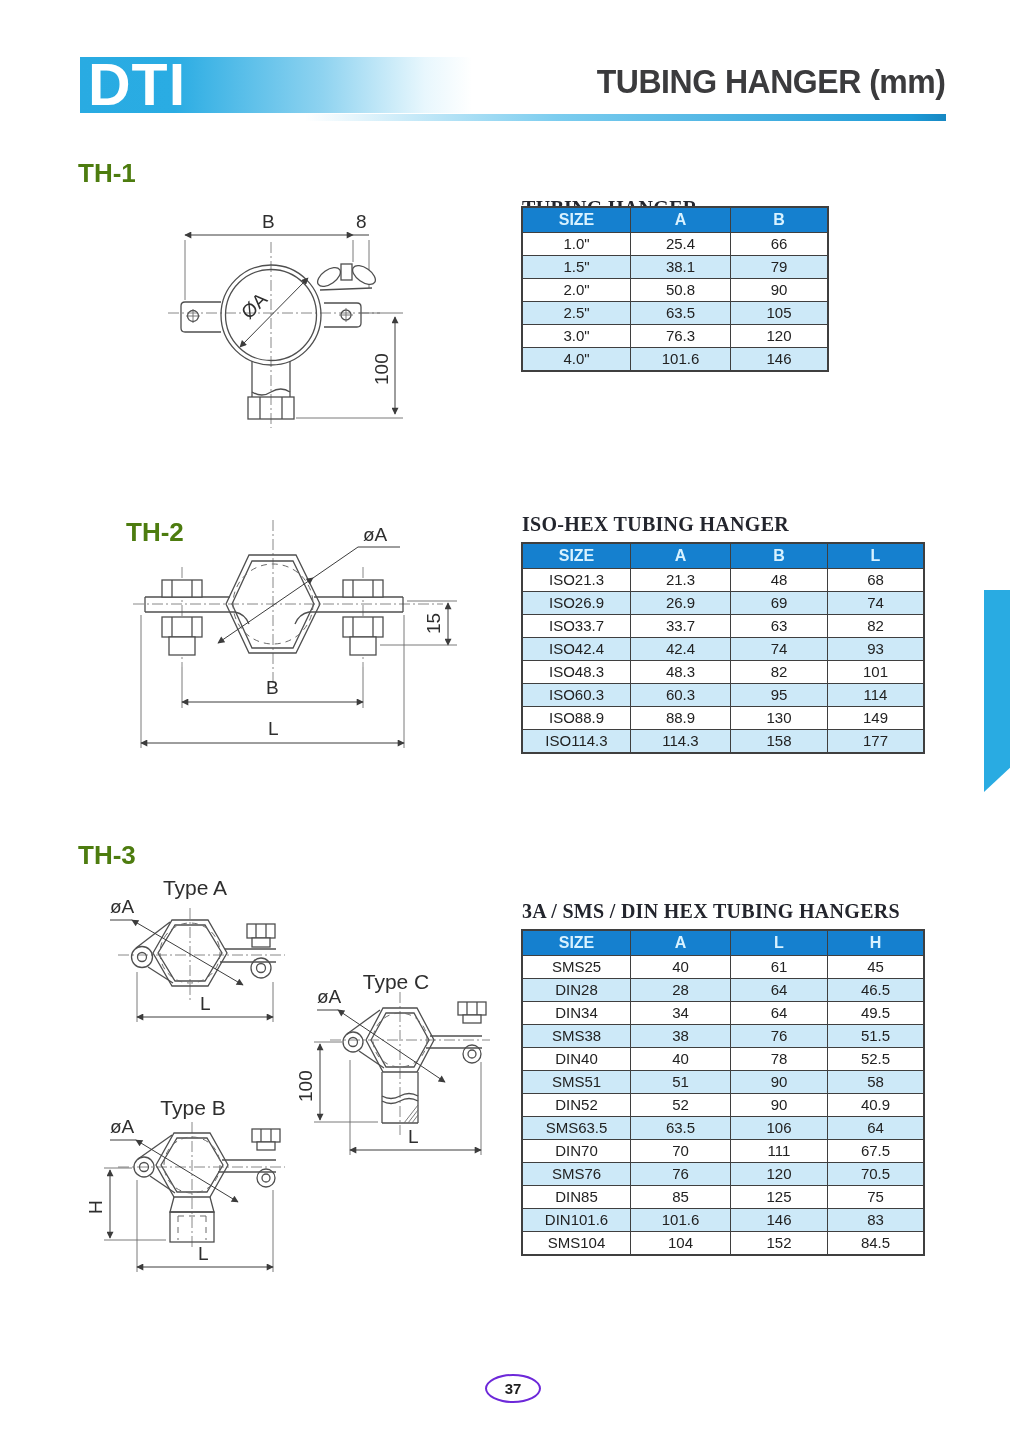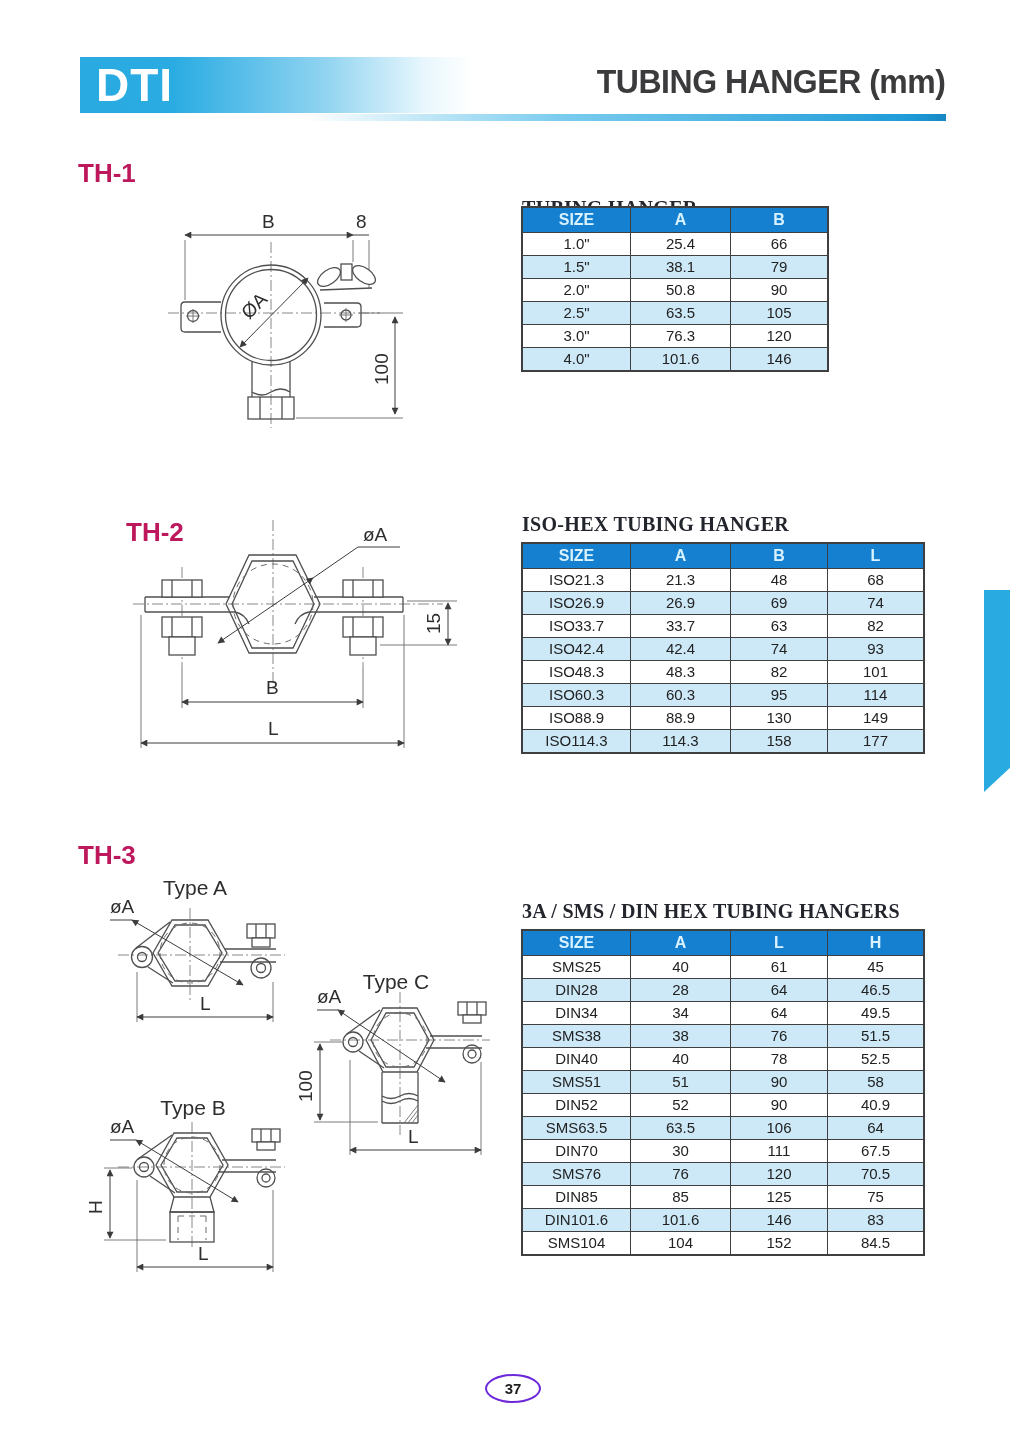--- a/index.html
+++ b/index.html
@@ -3,29 +3,29 @@
 <meta charset="utf-8">
 <style>
   html,body { margin:0; padding:0; background:#ffffff; }
   .page { position:relative; width:1024px; height:1435px; background:#fff;
           font-family:"Liberation Sans", sans-serif; overflow:hidden; }
 
   
   .logo-bar { position:absolute; left:80px; top:57px; width:392px; height:56px;
               background:linear-gradient(90deg,#29abe2 0%,#2aace3 24%,#8fd3f0 62%,#e8f7fd 88%,#ffffff 100%); }
   .logo-text { position:absolute; left:8px; top:0; height:56px; line-height:56px;
-               font-size:46px; font-weight:700; color:#ffffff; letter-spacing:1px;margin-left:8px; }
+               font-size:59px; font-weight:700; color:#ffffff; letter-spacing:1px; }
   .page-title { position:absolute; top:63px; right:79px; font-size:33px; font-weight:700;
                 color:#3b3b3d; letter-spacing:-0.5px; transform:scaleX(0.97); transform-origin:right; }
   .title-underline { position:absolute; left:80px; top:114px; width:866px; height:7px;
                      background:linear-gradient(90deg, rgba(41,171,226,0) 0%, rgba(41,171,226,0) 26%,
                                 #7ccdef 55%, #1e9bd7 96%, #1787c2 100%); }
 
   
-  .section-label { position:absolute; font-size:26px; font-weight:600; color:#be185d; }
+  .section-label { position:absolute; font-size:26px; font-weight:600; color:#4d7c0f; }
   #th1-label { left:78px; top:158px; }
   #th2-label { left:78px; top:517px;margin-left:48px; }
   #th3-label { left:78px; top:840px; }
   .table-title { position:absolute; font-family:"Liberation Serif", serif; font-size:20px;
                  font-weight:700; color:#23252d; letter-spacing:0.3px; white-space:nowrap; }
   #t1-title { left:522px; top:179px;margin-top:18px; }
   #t2-title { left:522px; top:513px; }
   #t3-title { left:522px; top:900px;text-align:center; }
 
   
@@ -464,21 +464,21 @@
           <td>40.9</td>
         </tr>
         <tr>
           <td>SMS63.5</td>
           <td>63.5</td>
           <td>106</td>
           <td>64</td>
         </tr>
         <tr>
           <td>DIN70</td>
-          <td>30</td>
+          <td>70</td>
           <td>111</td>
           <td>67.5</td>
         </tr>
         <tr>
           <td>SMS76</td>
           <td>76</td>
           <td>120</td>
           <td>70.5</td>
         </tr>
         <tr>

